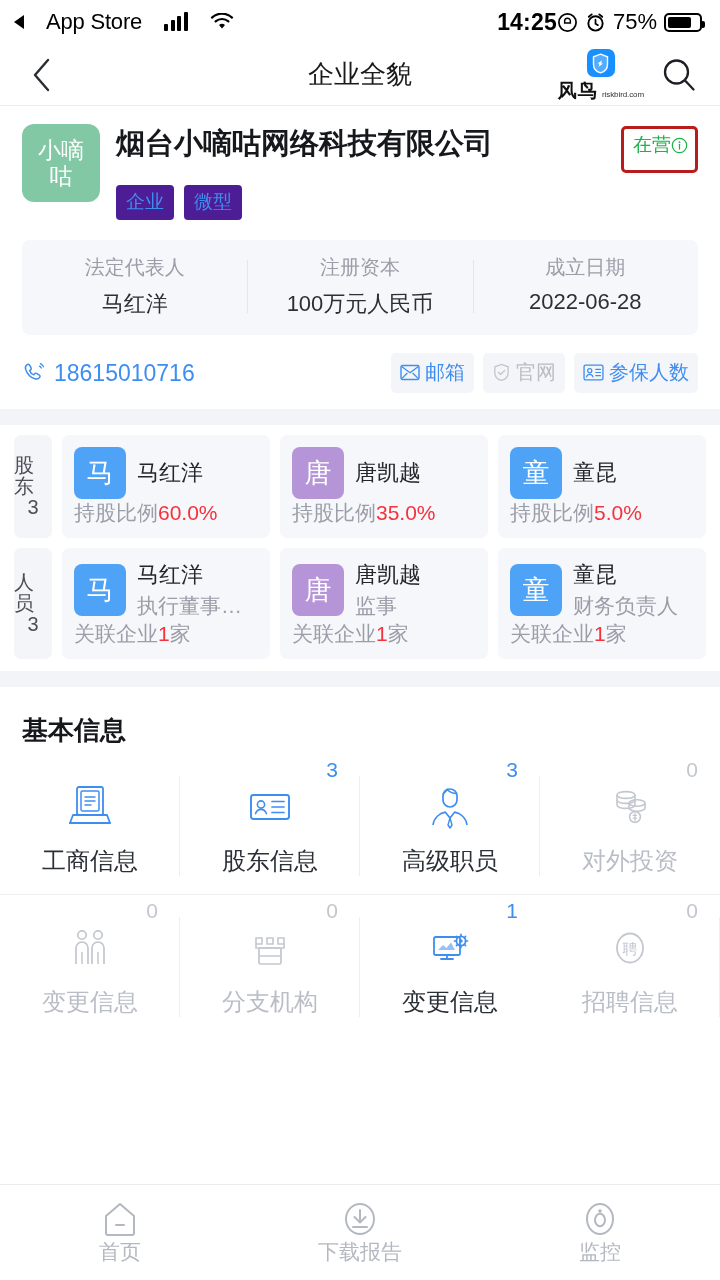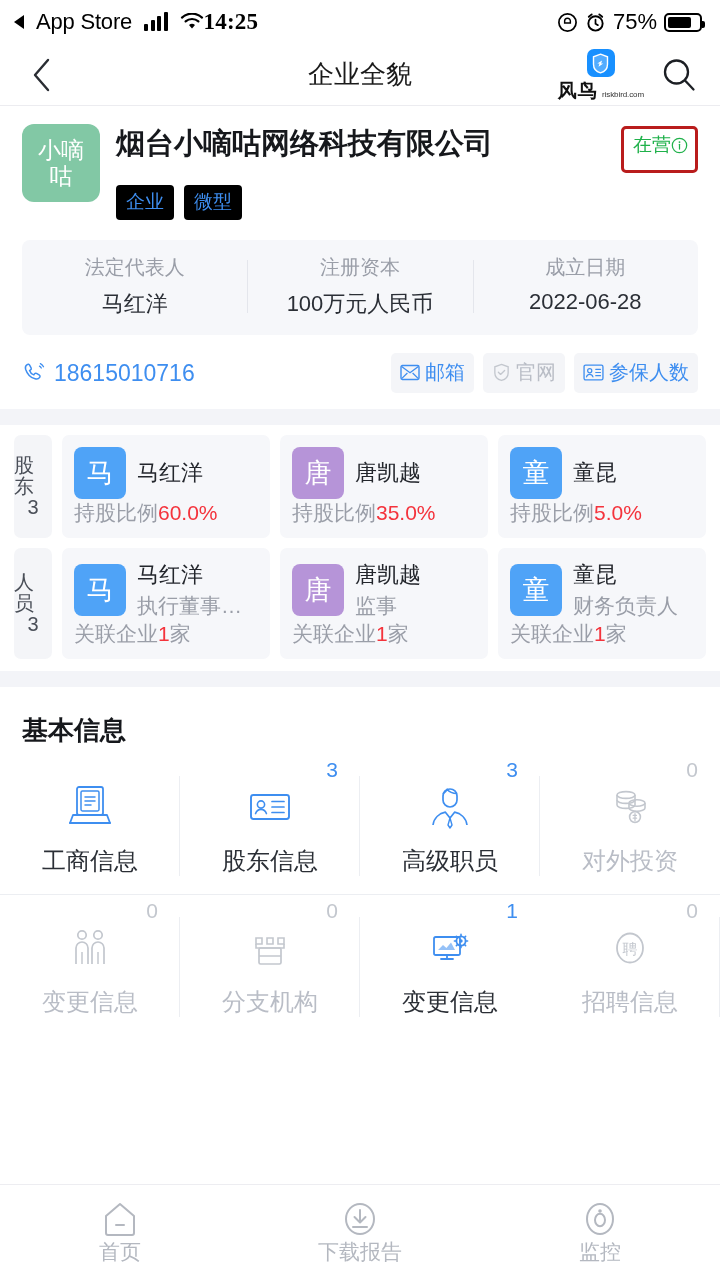--- a/index.html
+++ b/index.html
@@ -9,22 +9,22 @@
     font-family: "Liberation Sans", "DejaVu Sans", sans-serif;
     -webkit-font-smoothing: antialiased;
   }
   #screen { width: 720px; height: 1280px; position: relative; overflow: hidden; background:#fff; }
 
   
   .statusbar {
     height: 44px; display: flex; align-items: center;
     padding: 0 18px 0 14px; font-size: 22px; font-weight: 600; color: #000;
   }
-  .sb-left { display: flex; align-items: center; gap: 12px; flex: 0 0 auto; }
-  .sb-center { flex: 1 1 auto; text-align: left; font-size: 23px; letter-spacing: .2px; font-family: Liberation Serif, serif; }
+  .sb-left { display: flex; align-items: center; gap: 22px; flex: 0 0 auto; }
+  .sb-center { flex: 1 1 auto; text-align: right; font-size: 23px; letter-spacing: .2px; }
   .sb-right { display: flex; align-items: center; gap: 7px; flex: 0 0 auto; }
   .carrier { font-size: 22px; font-weight: 500; letter-spacing: -.2px;}
   .tri-back { width:0;height:0;border-top:7px solid transparent;border-bottom:7px solid transparent;border-right:10px solid #000; }
   .signal { display: flex; align-items: flex-end; gap: 2.5px; height: 18px; }
   .signal i { width: 4px; background: #000; border-radius: 1px; display:block; }
   .signal i:nth-child(1){height:7px}.signal i:nth-child(2){height:11px}
   .signal i:nth-child(3){height:15px}.signal i:nth-child(4){height:19px}
   .battery { width: 38px; height: 19px; border: 2px solid #000; border-radius: 5px; position: relative; padding: 2px; }
   .battery::after { content:""; position:absolute; right:-5px; top:6px; width:3px; height:7px; background:#000; border-radius:0 2px 2px 0; }
   .battery b { display:block; height:100%; width:75%; background:#000; border-radius:2px; }
@@ -55,21 +55,21 @@
     text-align:center; padding: 0 6px; font-weight: 400; word-break: break-all;
   }
   .company-main { flex: 1 1 auto; min-width: 0; padding-top: 2px; }
   .company-row1 { display: flex; align-items: flex-start; gap: 10px; }
   .company-name { font-size: 29px; font-weight: 700; color: #16181c; line-height: 34px; flex: 1 1 auto; }
   .status-badge {
     flex: 0 0 auto; border: 3px solid #b91c1c; border-radius: 5px; color: #1fb14a;
     font-size: 19px; padding: 3px 7px 12px 9px; display:flex; align-items:center; gap: 0; white-space: nowrap;
   }
   .tagrow { display: flex; gap: 10px; margin-top: 12px; }
-  .tag { background: #000000; color: #3e8ef0; font-size: 19px; border-radius: 4px; padding: 4px 10px 5px; }
+  .tag { background: #4c1d95; color: #3e8ef0; font-size: 19px; border-radius: 4px; padding: 4px 10px 5px; }
 
   
   .keyinfo {
     margin: 16px 22px 0; background: #f6f7fa; border-radius: 8px;
     display: flex; padding: 14px 0 16px;
   }
   .keyinfo .cell { flex: 1 1 0; text-align: center; position: relative; }
   .keyinfo .cell + .cell::before {
     content:""; position:absolute; left:0; top:6px; bottom:6px; width:1px; background:#e4e6ec;
   }

